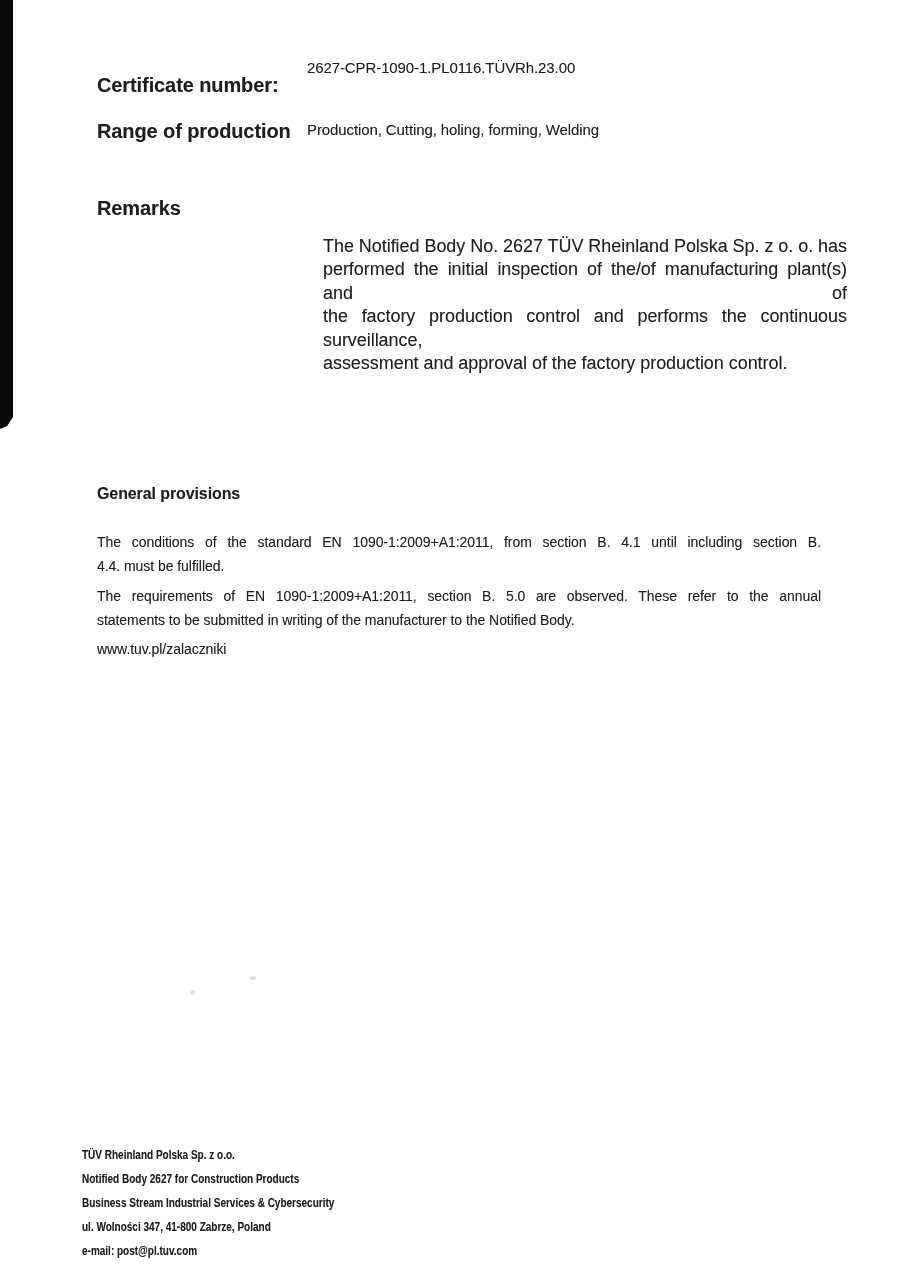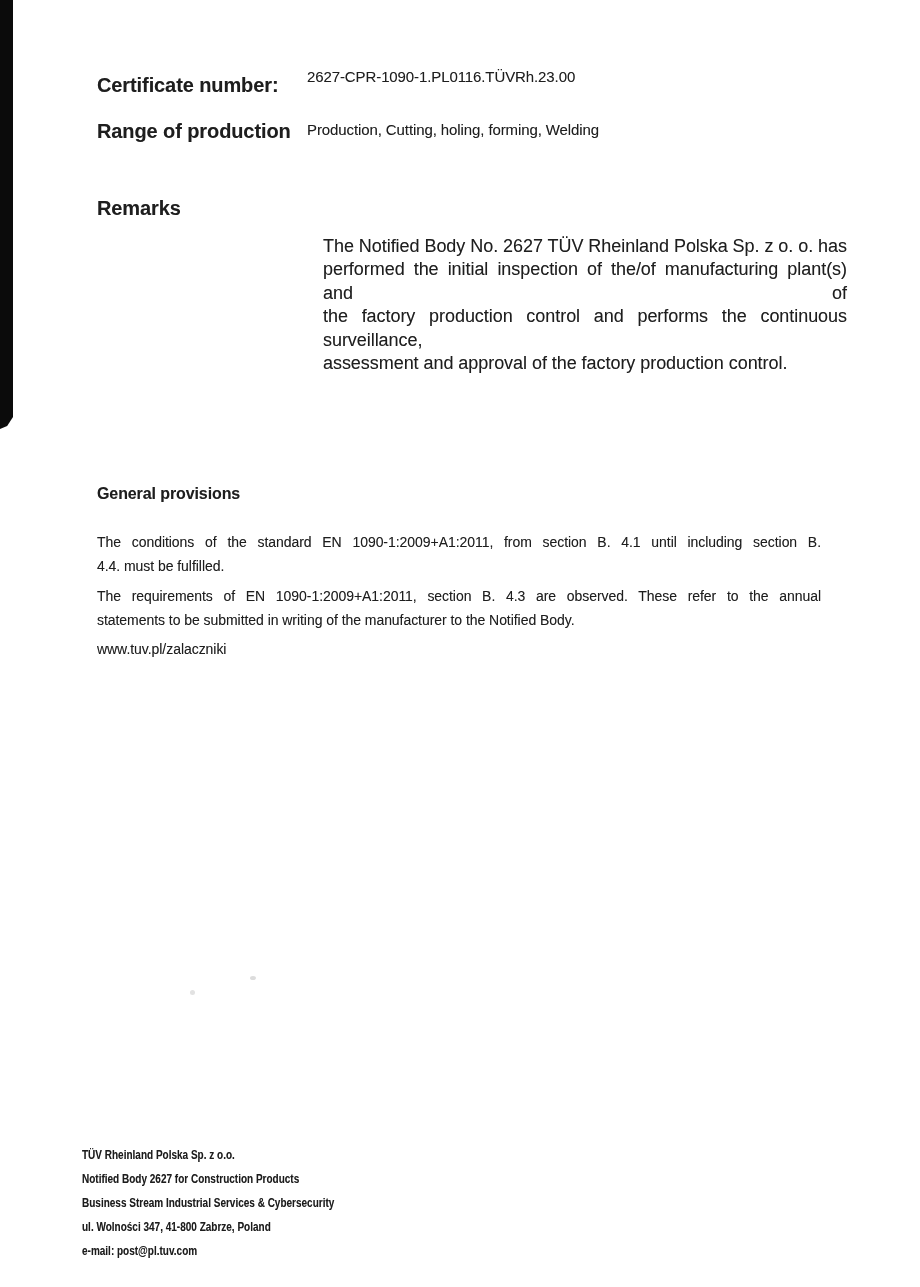--- a/index.html
+++ b/index.html
@@ -55,42 +55,42 @@
   }
 </style>
 </head>
 <body>
 
 <div class="page">
 
   <div class="scan-bar"></div>
 
   <div class="abs lbl ink" style="top:74px;">Certificate number:</div>
-  <div class="abs val ink" style="top:68px;">2627-CPR-1090-1.PL0116.TÜVRh.23.00</div>
+  <div class="abs val ink" style="top:59px;">2627-CPR-1090-1.PL0116.TÜVRh.23.00</div>
 
   <div class="abs lbl ink" style="top:120px;">Range of production</div>
   <div class="abs val ink" style="top:121px;">Production, Cutting, holing, forming, Welding</div>
 
   <div class="abs lbl ink" style="top:197px;">Remarks</div>
   <div class="abs remarks-para ink">
     <div class="jline">The Notified Body No. 2627 TÜV Rheinland Polska Sp. z o. o. has</div>
     <div class="jline">performed the initial inspection of the/of manufacturing plant(s) and of</div>
     <div class="jline">the factory production control and performs the continuous surveillance,</div>
     <div class="lastline">assessment and approval of the factory production control.</div>
   </div>
 
   <div class="abs heading ink">General provisions</div>
 
   <div class="abs body-para ink" style="top:530px;">
     <div class="jline">The conditions of the standard EN 1090-1:2009+A1:2011, from section B. 4.1 until including section B.</div>
     <div class="lastline">4.4. must be fulfilled.</div>
   </div>
 
   <div class="abs body-para ink" style="top:584px;">
-    <div class="jline">The requirements of EN 1090-1:2009+A1:2011, section B. 4.3 are observed. These refer to the annual</div>
+    <div class="jline">The requirements of EN 1090-1:2009+A1:2011, section B. 5.0 are observed. These refer to the annual</div>
     <div class="lastline">statements to be submitted in writing of the manufacturer to the Notified Body.</div>
   </div>
 
   <div class="abs body-para ink" style="top:637px;">
     <div class="lastline">www.tuv.pl/zalaczniki</div>
   </div>
 
   <div class="speck speck-1"></div>
   <div class="speck speck-2"></div>
 

